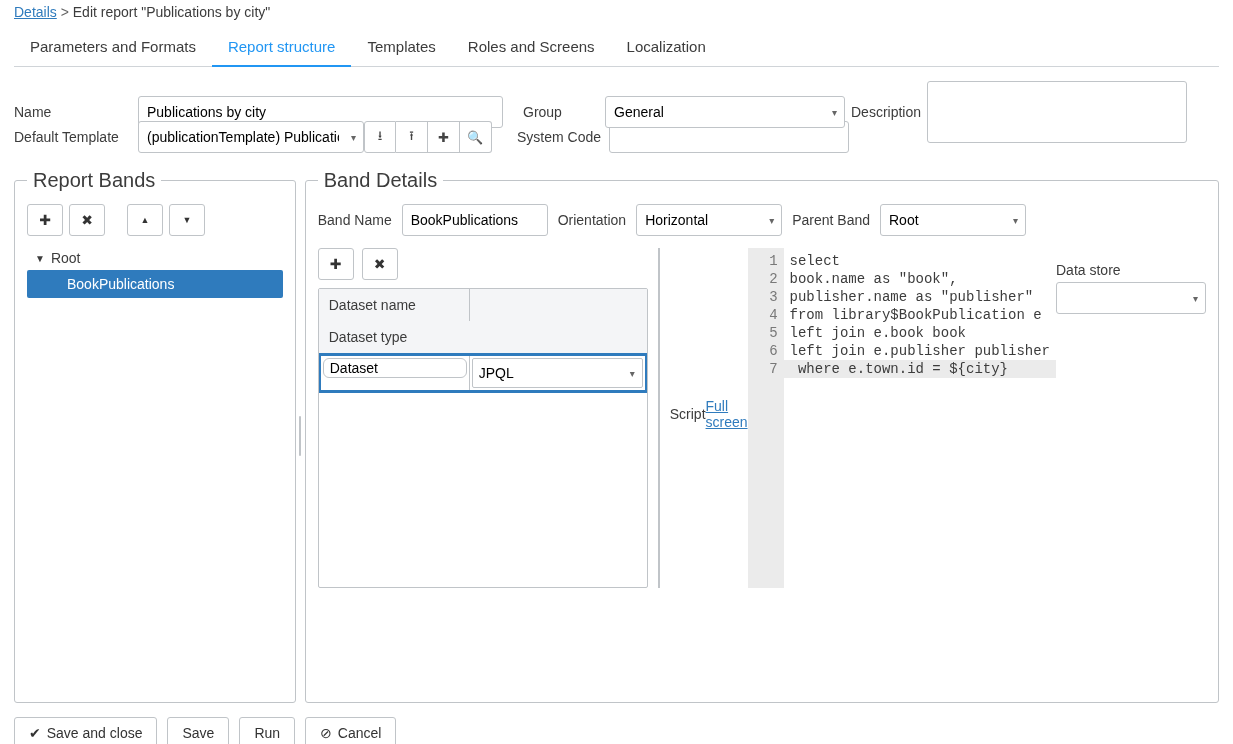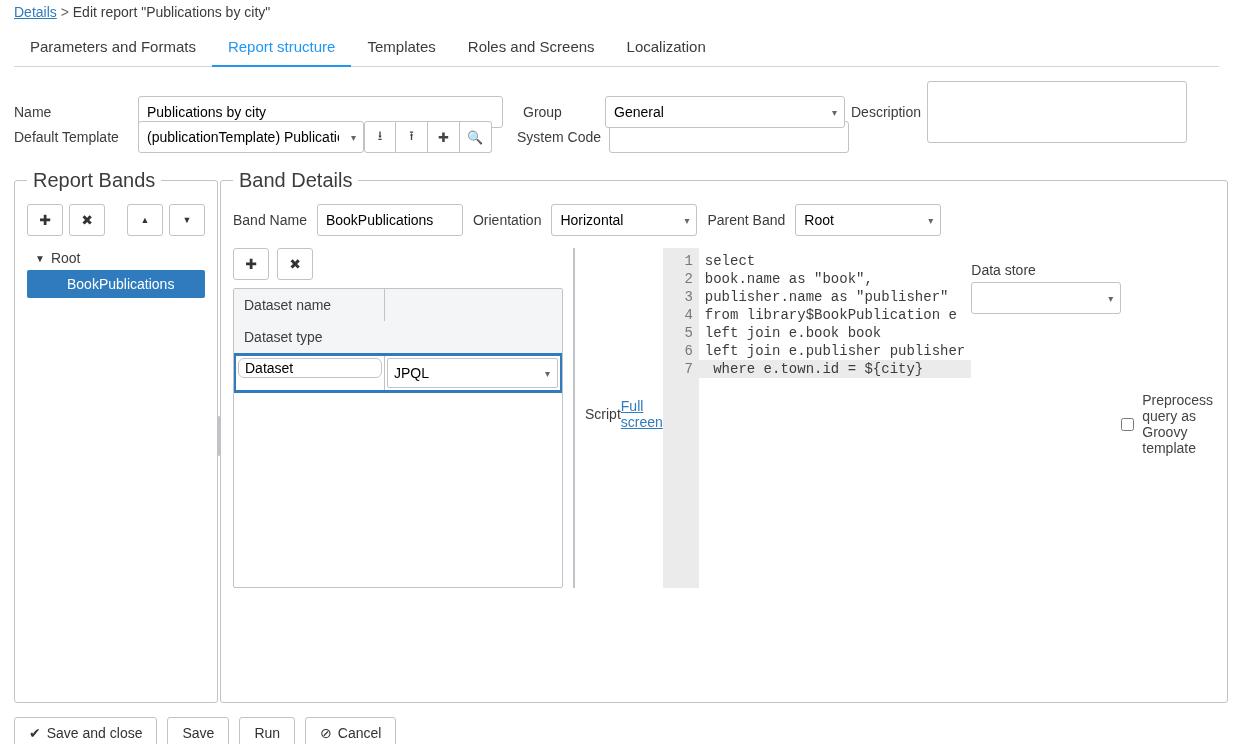--- a/index.html
+++ b/index.html
@@ -239,24 +239,20 @@
             <div class="link-row">
               <div class="link-col">
                 <label>Data store</label>
                 <div class="select-wrap">
                   <input class="input" style="width: 150px;" value="">
                   <span class="caret">▾</span>
                 </div>
               </div>
             </div>
 
-            <div class="checkbox-row">
-              <input type="checkbox" style="">
-              <span>Preprocess query as Groovy template</span>
-            </div>
           </div>
         </div>
 
       </fieldset>
     </div>
   </div>
 
   <div class="footer-bar">
     <button class="btn">
       <span>✔</span>

